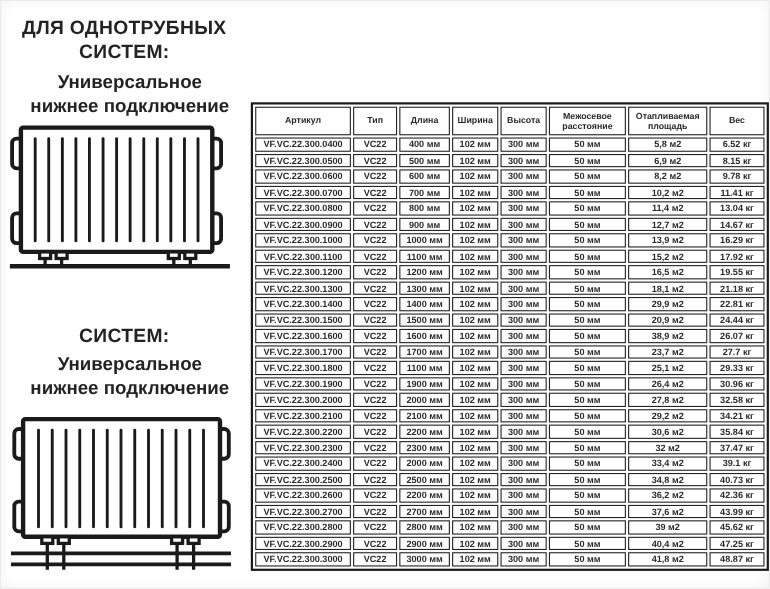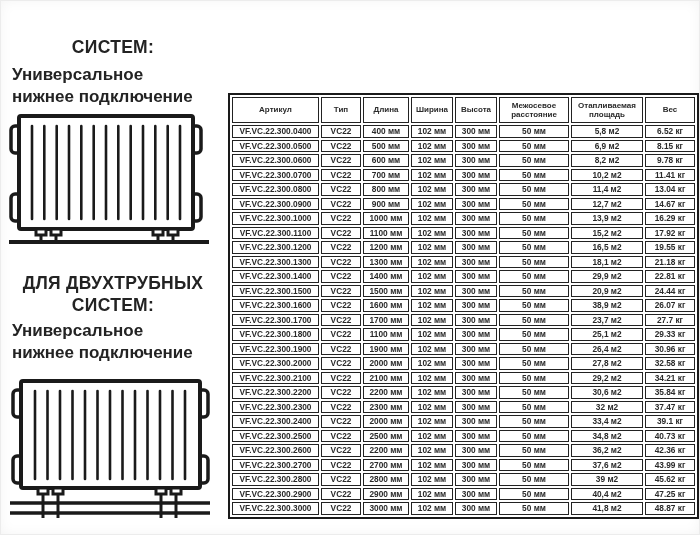--- a/index.html
+++ b/index.html
@@ -14,21 +14,21 @@
   }
   
   .sec-heading {
     position:absolute; width:202px; margin:0;
     font-size:17.5px; font-weight:bold; line-height:1.28;
     text-align:center; letter-spacing:0.3px; color:#232323;
   }
   .sec-sub {
     position:absolute; width:212px; margin:0;
     font-size:17px; font-weight:bold; line-height:1.3;
-    text-align:left; color:#232323;
+    text-align:center; color:#232323;
   }
   .hd1 { left:12px; top:14px; }
   .sub1 { left:12px; top:64px; }
   .hd2 { left:12px; top:272px; }
   .sub2 { left:12px; top:320px; }
   .diag { position:absolute; }
   .diag1 { left:8px; top:106px; }
   .diag2 { left:8px; top:372px; }
   .diag * { stroke:#1a1a1a; fill:none; }
   .diag .filled { fill:#ffffff; }
@@ -55,21 +55,21 @@
   }
 </style>
 </head>
 <body>
 
 <div class="page">
 
   <aside>
 
     <h2 class="sec-heading hd1">
-      <br>
+      <span>ДЛЯ ОДНОТРУБНЫХ</span><br>
       <span>СИСТЕМ:</span>
     </h2>
     <p class="sec-sub sub1">
       <span>Универсальное</span><br>
       <span>нижнее подключение</span>
     </p>
 
     <svg class="diag diag1" width="205" height="140" viewBox="0 0 205 140">
 
       <rect class="filled" x="3" y="20" width="13" height="27" rx="4" stroke-width="3.5"></rect>
@@ -103,21 +103,21 @@
         <rect class="filled" x="145" y="123" width="10" height="6"></rect>
           <line x1="150" y1="129" x2="150" y2="136"></line>
         <rect class="filled" x="160" y="123" width="10" height="6"></rect>
           <line x1="165" y1="129" x2="165" y2="136"></line>
       </g>
 
       <line x1="1" y1="136" x2="201" y2="136" stroke-width="4"></line>
     </svg>
 
     <h2 class="sec-heading hd2">
-      <span>ДЛЯ ДВУХТРУБНЫХ</span><br>
+      <br>
       <span>СИСТЕМ:</span>
     </h2>
     <p class="sec-sub sub2">
       <span>Универсальное</span><br>
       <span>нижнее подключение</span>
     </p>
 
     <svg class="diag diag2" width="205" height="152" viewBox="0 0 205 152">
 
       <rect class="filled" x="5" y="18" width="12" height="27" rx="4" stroke-width="3.5"></rect>

